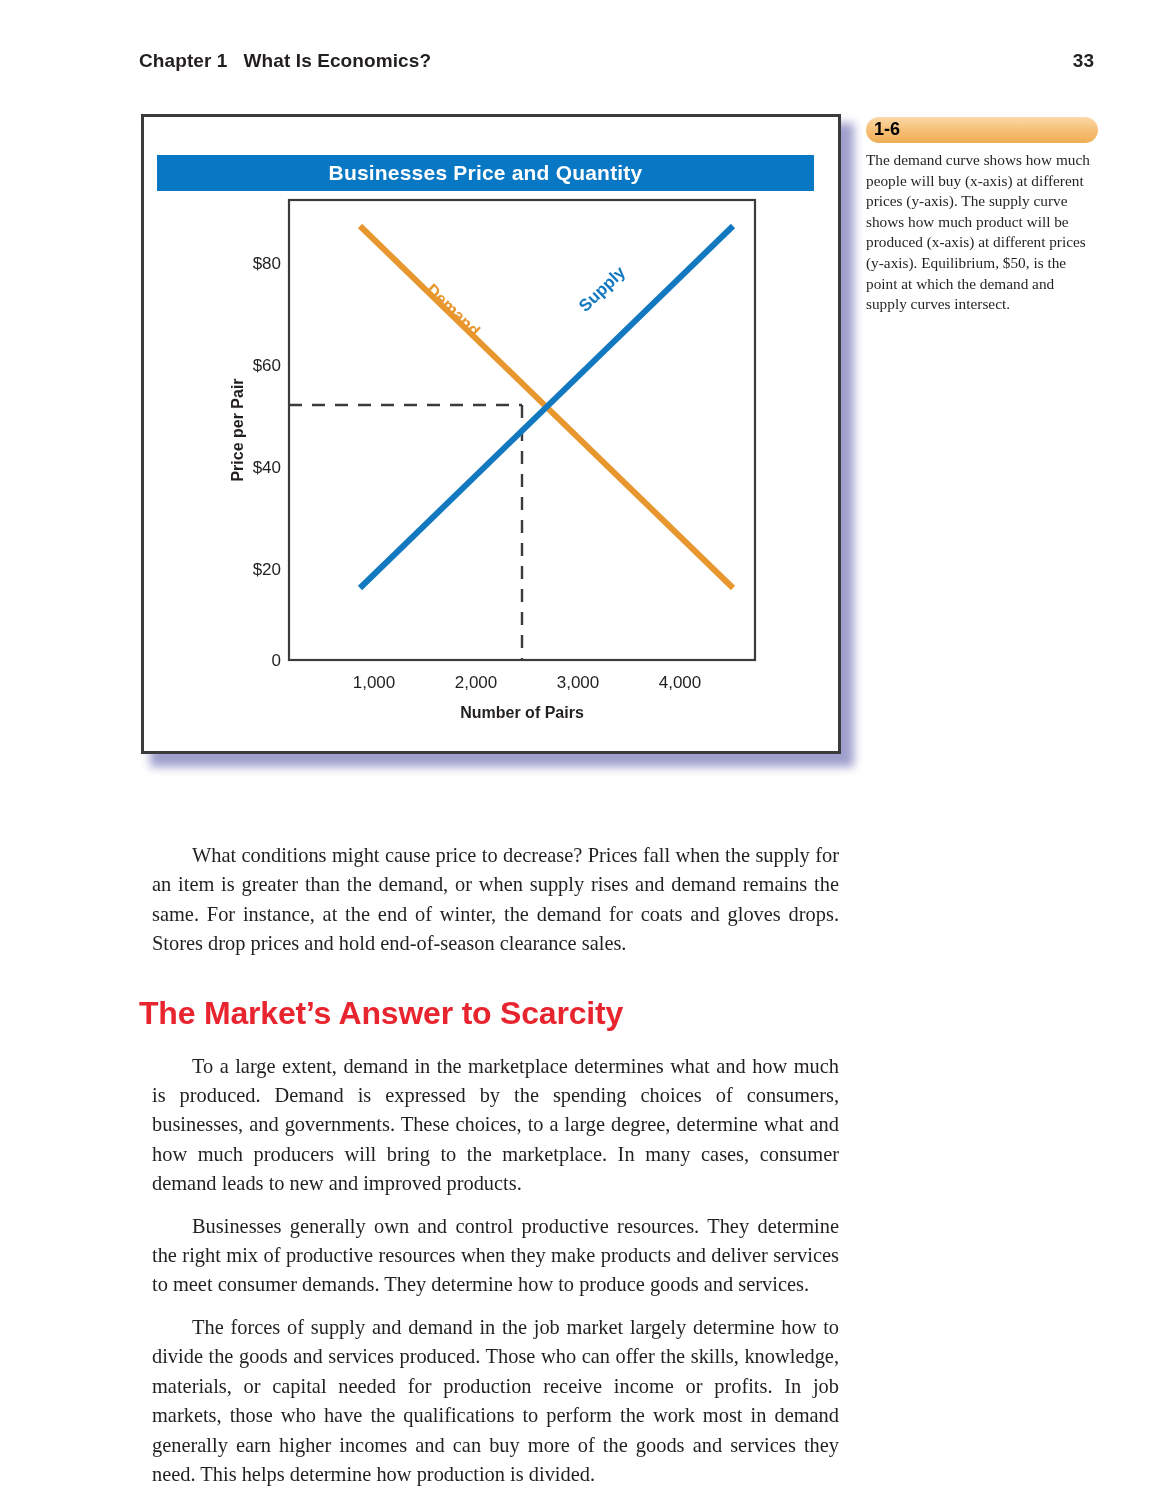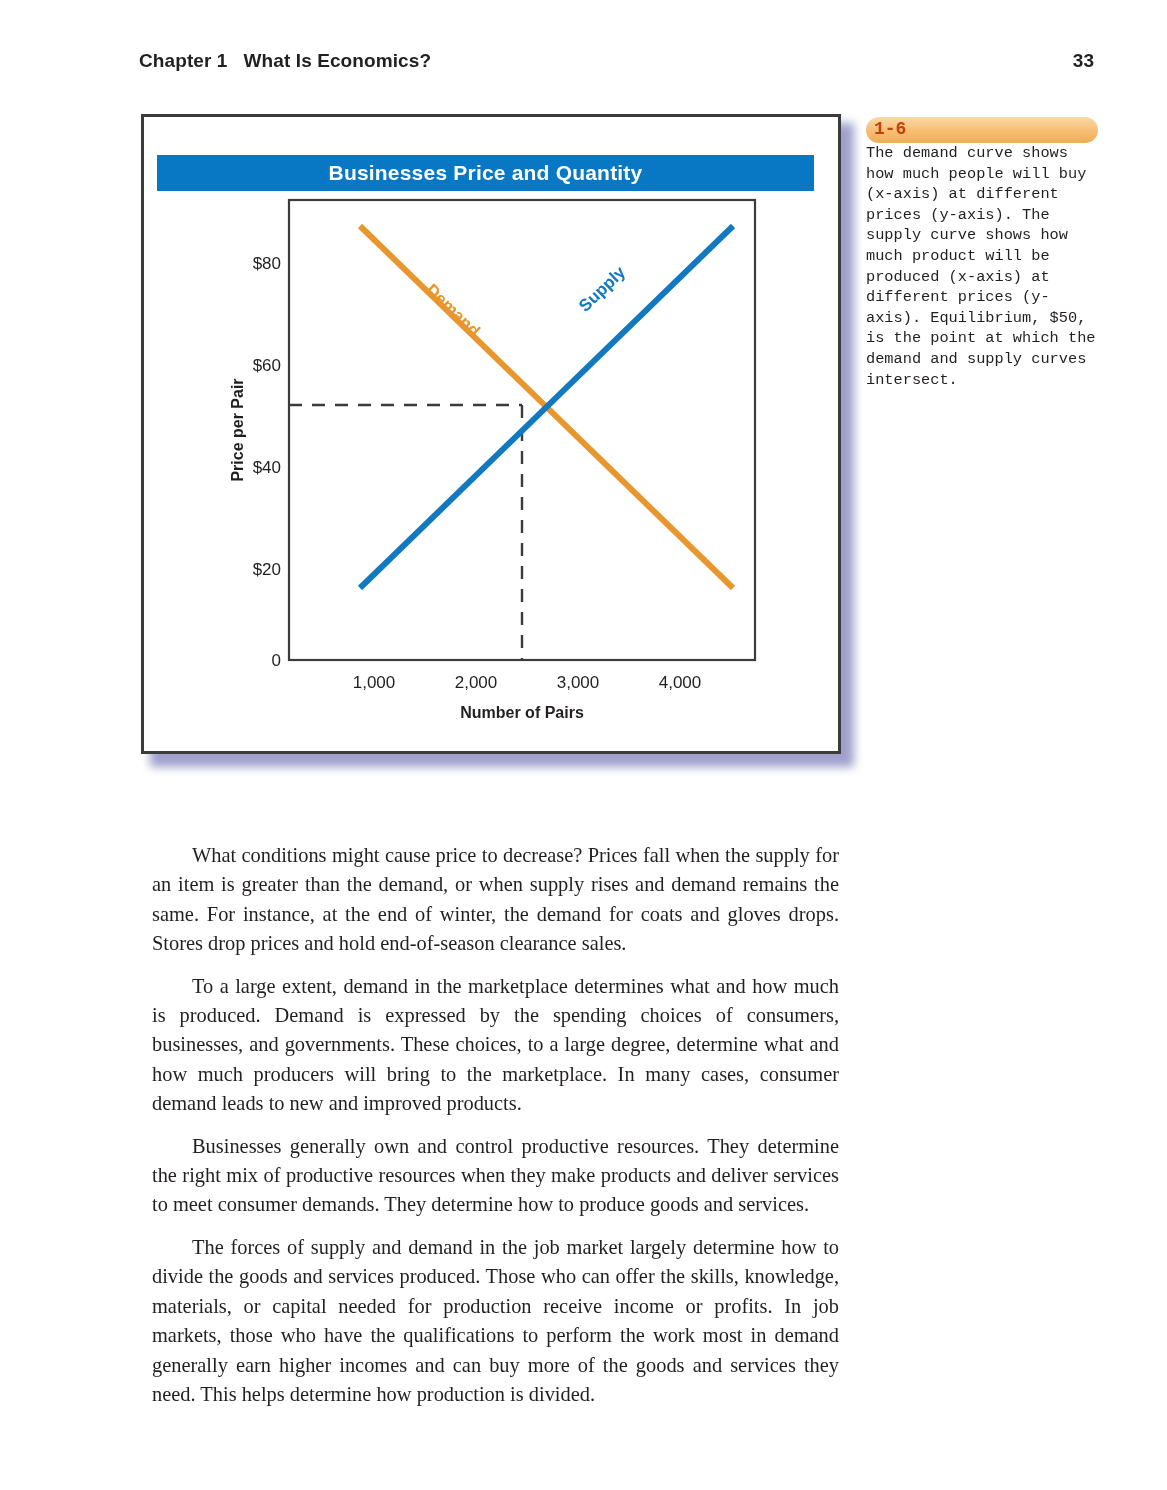--- a/index.html
+++ b/index.html
@@ -128,27 +128,28 @@
     position: absolute;
     left: 0; top: 0;
     width: 232px; height: 26px;
     border-radius: 13px;
     background: linear-gradient(to bottom, #fbd9a8 0%, #f6bd72 55%, #efae55 100%);
   }
   #caption-pill .pill-num {
     position: absolute;
     left: 8px;
     top: 2px;
-    font-family: Liberation Mono, monospace;
+    font-family: Liberation Sans, sans-serif;
     font-weight: bold;
     font-size: 18px;
-    color: #c2410c;
+    color: #000000;
   }
   #caption-text {
-    font-family: Liberation Mono, monospace;
+    margin-top: 7px;
+    font-family: Liberation Serif, serif;
     font-size: 15.3px;
     line-height: 20.6px;
     color: #231f20;
     width: 232px;
   }
 
   
   #body-copy {
     position: absolute;
     left: 139px;
@@ -230,20 +231,23 @@
     <div class="pill-bg"></div>
     <div class="pill-num">1-6</div>
   </div>
   <div id="caption-text">The demand curve shows how much people will buy (x-axis) at different prices (y-axis). The supply curve shows how much product will be produced (x-axis) at different prices (y-axis). Equilibrium, $50, is the point at which the demand and supply curves intersect.</div>
 </div>
 
 <div id="body-copy">
 
   <p>What conditions might cause price to decrease? Prices fall when the supply for an item is greater than the demand, or when supply rises and demand remains the same. For instance, at the end of winter, the demand for coats and gloves drops. Stores drop prices and hold end-of-season clearance sales.</p>
 
+  <div id="heading-wrap">
+    <h2 id="section-heading">The Market’s Answer to Scarcity</h2>
+  </div>
 
   <p><span>To a large extent, demand in the marketplace determines </span><span class="i">what</span><span> and </span><span class="i">how much is produced</span><span>. Demand is expressed by the spending choices of consumers, businesses, and governments. These choices, to a large degree, determine what and how much producers will bring to the marketplace. In many cases, consumer demand leads to new and improved products.</span></p>
 
   <p><span>Businesses generally own and control productive resources. They determine the right mix of productive resources when they make products and deliver services to meet consumer demands. They determine </span><span class="i">how to produce goods and services</span><span>.</span></p>
 
   <p><span>The forces of supply and demand in the job market largely determine </span><span class="i">how to divide the goods and services produced</span><span>. Those who can offer the skills, knowledge, materials, or capital needed for production receive income or profits. In job markets, those who have the qualifications to perform the work most in demand generally earn higher incomes and can buy more of the goods and services they need. This helps determine how production is divided.</span></p>
 
 </div>
 
 </body></html>

